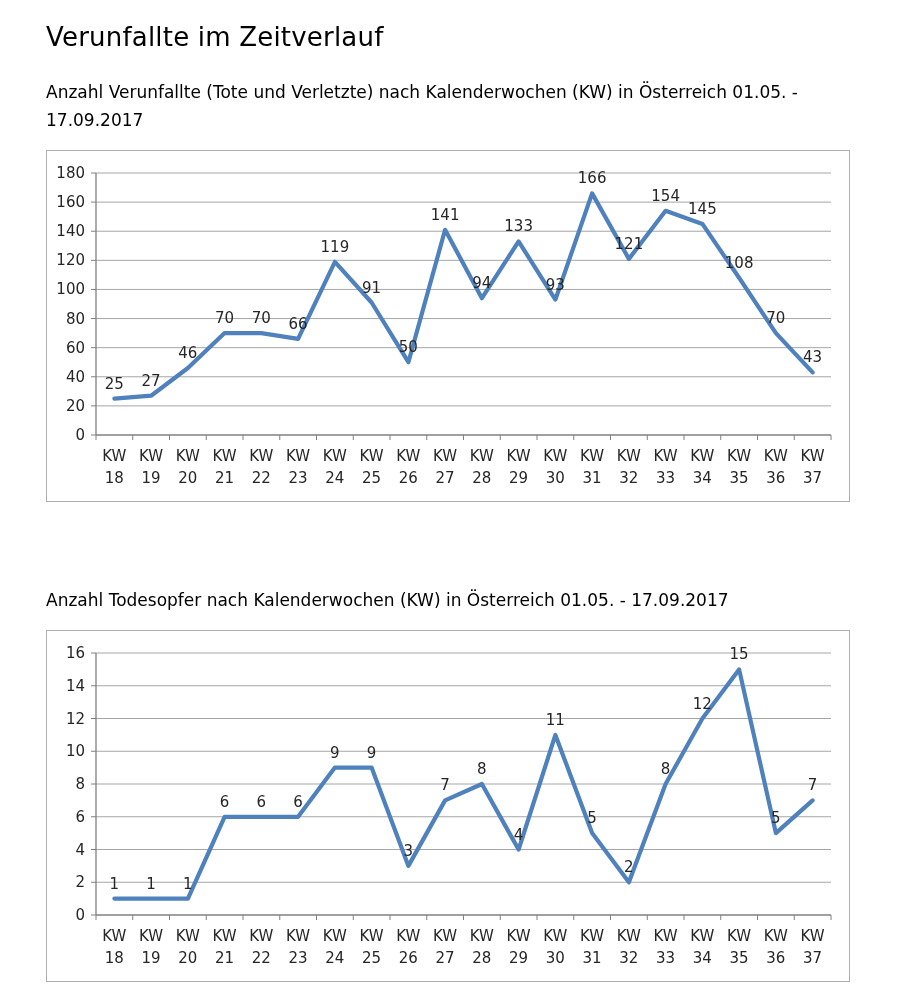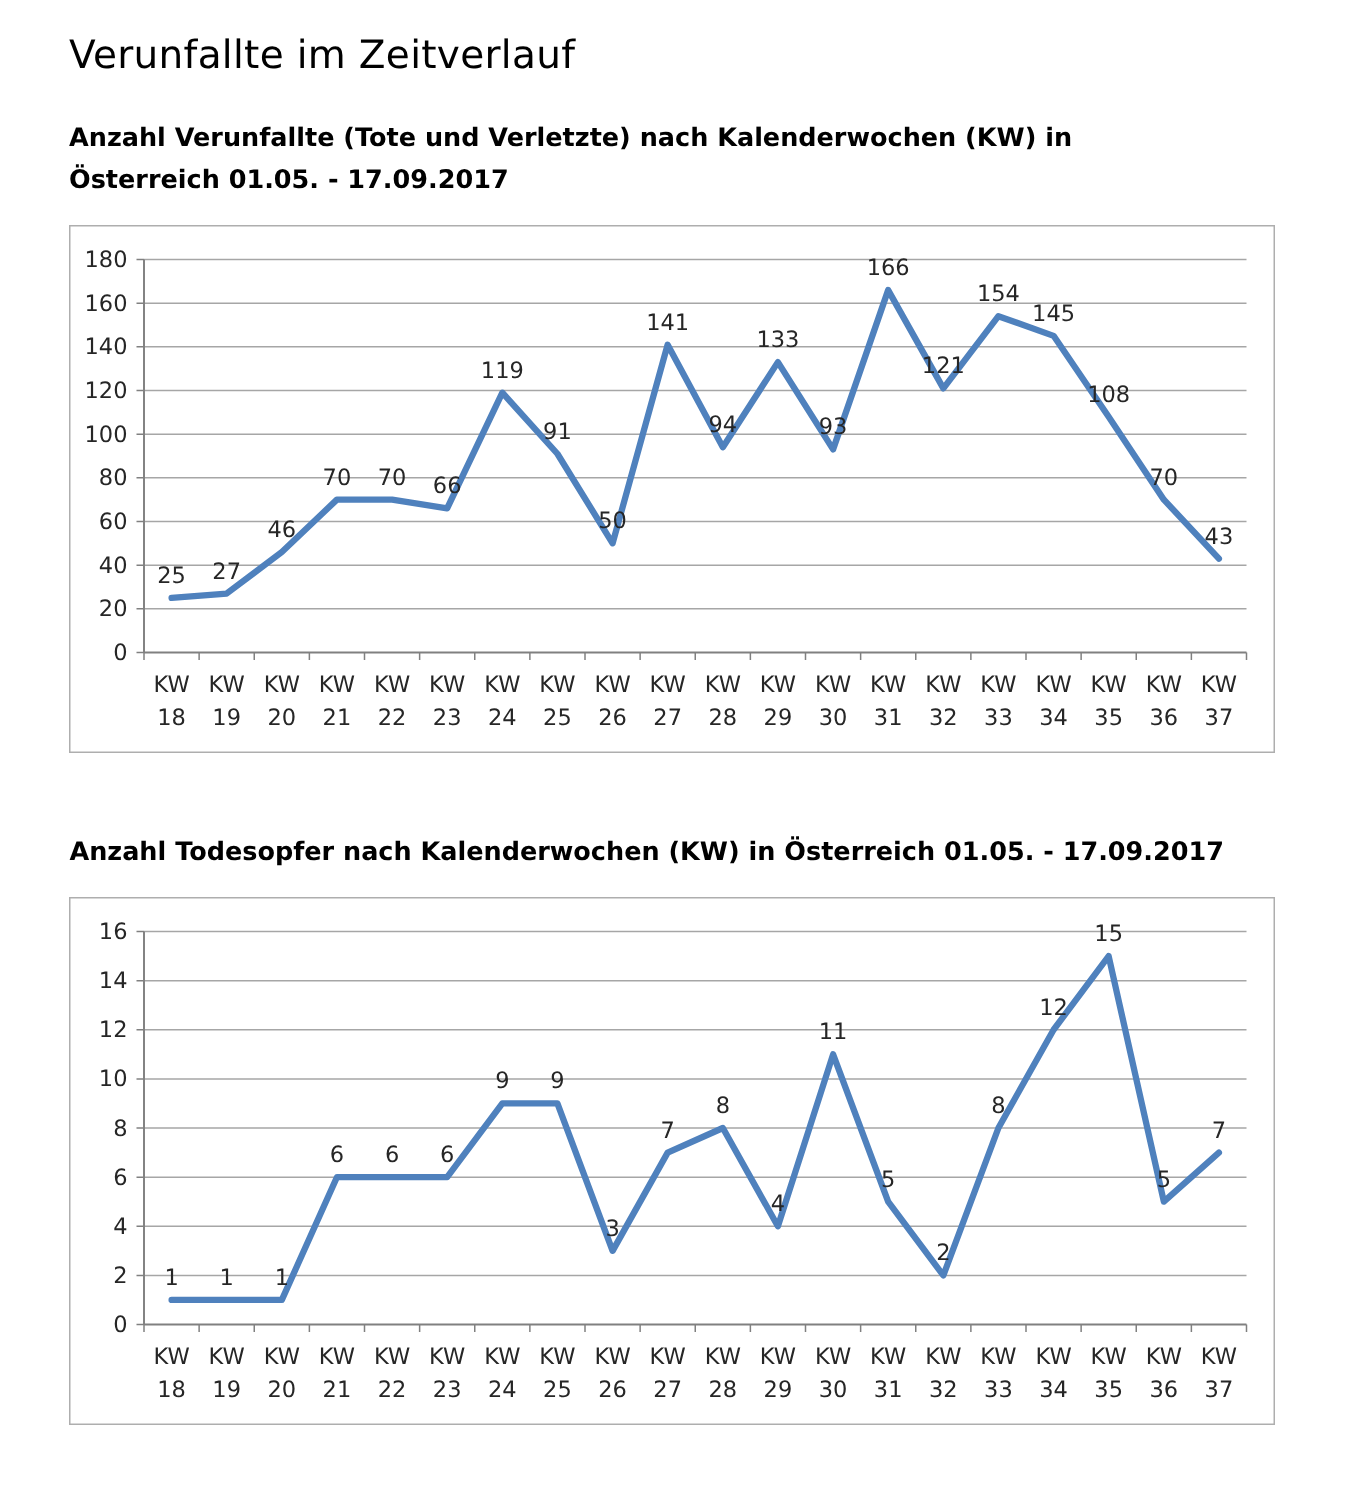--- a/index.html
+++ b/index.html
@@ -16,28 +16,27 @@
     color: #000000;
   }
   .page-title {
     font-size: 26px;
     font-weight: normal;
     margin: 0 0 26px 0;
     letter-spacing: 0.2px;
   }
   .chart-subtitle {
     font-size: 17px;
-    font-weight: bold;
+    font-weight: normal;
     line-height: 1.65;
     max-width: 770px;
     margin: 0 0 16px 0;
   }
   .chart-subtitle.second {
-    margin-top: 52px;
-    text-align: right;
+    margin-top: 84px;
   }
   .chart-box {
     width: 802px;
     height: 350px;
     border: 1px solid #aeaeae;
     background: #ffffff;
   }
   .chart-box svg {
     display: block;
   }

